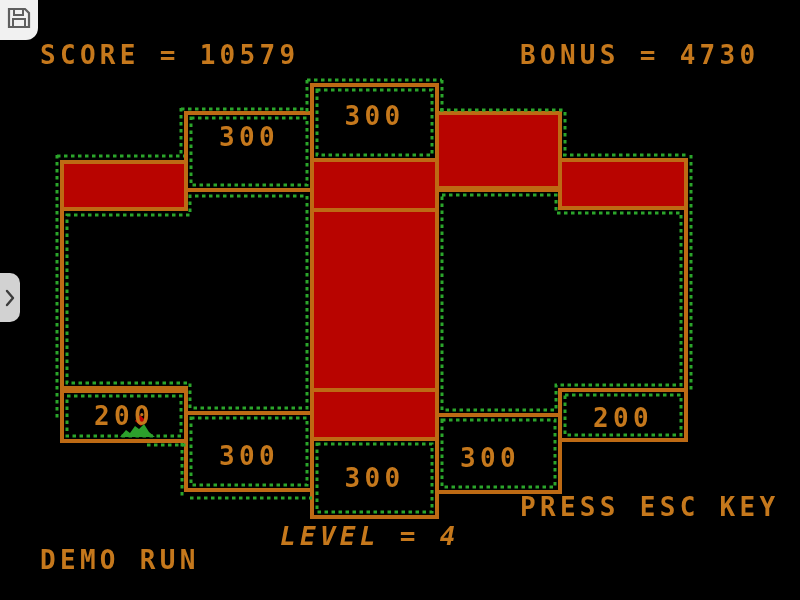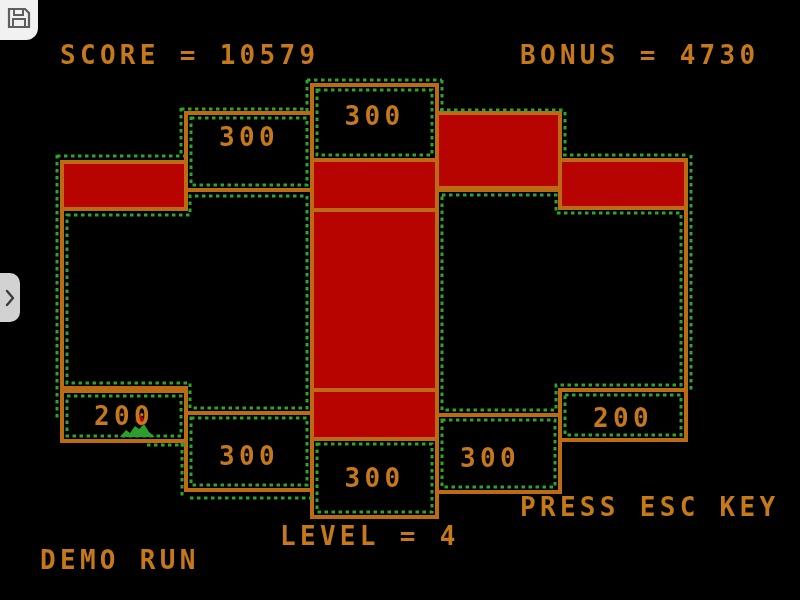--- a/index.html
+++ b/index.html
@@ -57,24 +57,24 @@
       <line x1="565" y1="112" x2="565" y2="155" stroke="#2ba52b" stroke-width="3" stroke-dasharray="3.5 3.5"></line>
       <line x1="563" y1="155" x2="688" y2="155" stroke="#2ba52b" stroke-width="3" stroke-dasharray="3.5 3.5"></line>
       <line x1="691" y1="155" x2="691" y2="393" stroke="#2ba52b" stroke-width="3" stroke-dasharray="3.5 3.5"></line>
       <line x1="147" y1="445" x2="186" y2="445" stroke="#2ba52b" stroke-width="3" stroke-dasharray="3.5 3.5"></line>
       <line x1="182" y1="443" x2="182" y2="497" stroke="#2ba52b" stroke-width="3" stroke-dasharray="3.5 3.5"></line>
       <line x1="190" y1="498" x2="312" y2="498" stroke="#2ba52b" stroke-width="3" stroke-dasharray="3.5 3.5"></line>
       <polygon points="120,437 126,430 130,433 135,426 139,429 144,424 149,432 155,437" fill="#2ca02c"></polygon>
       <polygon points="140,415 145,420 141,426 135,421" fill="#c00000"></polygon>
     </svg>
 
-  <div class="dos-text" style="left:40px;top:42px;margin-left:20px;">SCORE = 10579</div>
+  <div class="dos-text" style="left:40px;top:42px;">SCORE = 10579</div>
   <div class="dos-text" style="left:520px;top:42px;">BONUS = 4730</div>
   <div class="dos-text" style="left:40px;top:547px;">DEMO RUN</div>
-  <div class="dos-text" style="left:280px;top:523px;">LEVEL = 4</div>
+  <div class="dos-text" style="left:280px;top:523px;font-style:italic;">LEVEL = 4</div>
   <div class="dos-text" style="left:520px;top:494px;">PRESS ESC KEY</div>
 
   <div class="zone-label" style="left:186px;top:124px;width:126px;">300</div>
   <div class="zone-label" style="left:312px;top:103px;width:125px;">300</div>
   <div class="zone-label" style="left:62px;top:403px;width:124px;">200</div>
   <div class="zone-label" style="left:186px;top:443px;width:126px;">300</div>
   <div class="zone-label" style="left:312px;top:465px;width:125px;">300</div>
   <div class="zone-label" style="left:431px;top:445px;width:118px;">300</div>
   <div class="zone-label" style="left:560px;top:405px;width:126px;">200</div>
 

